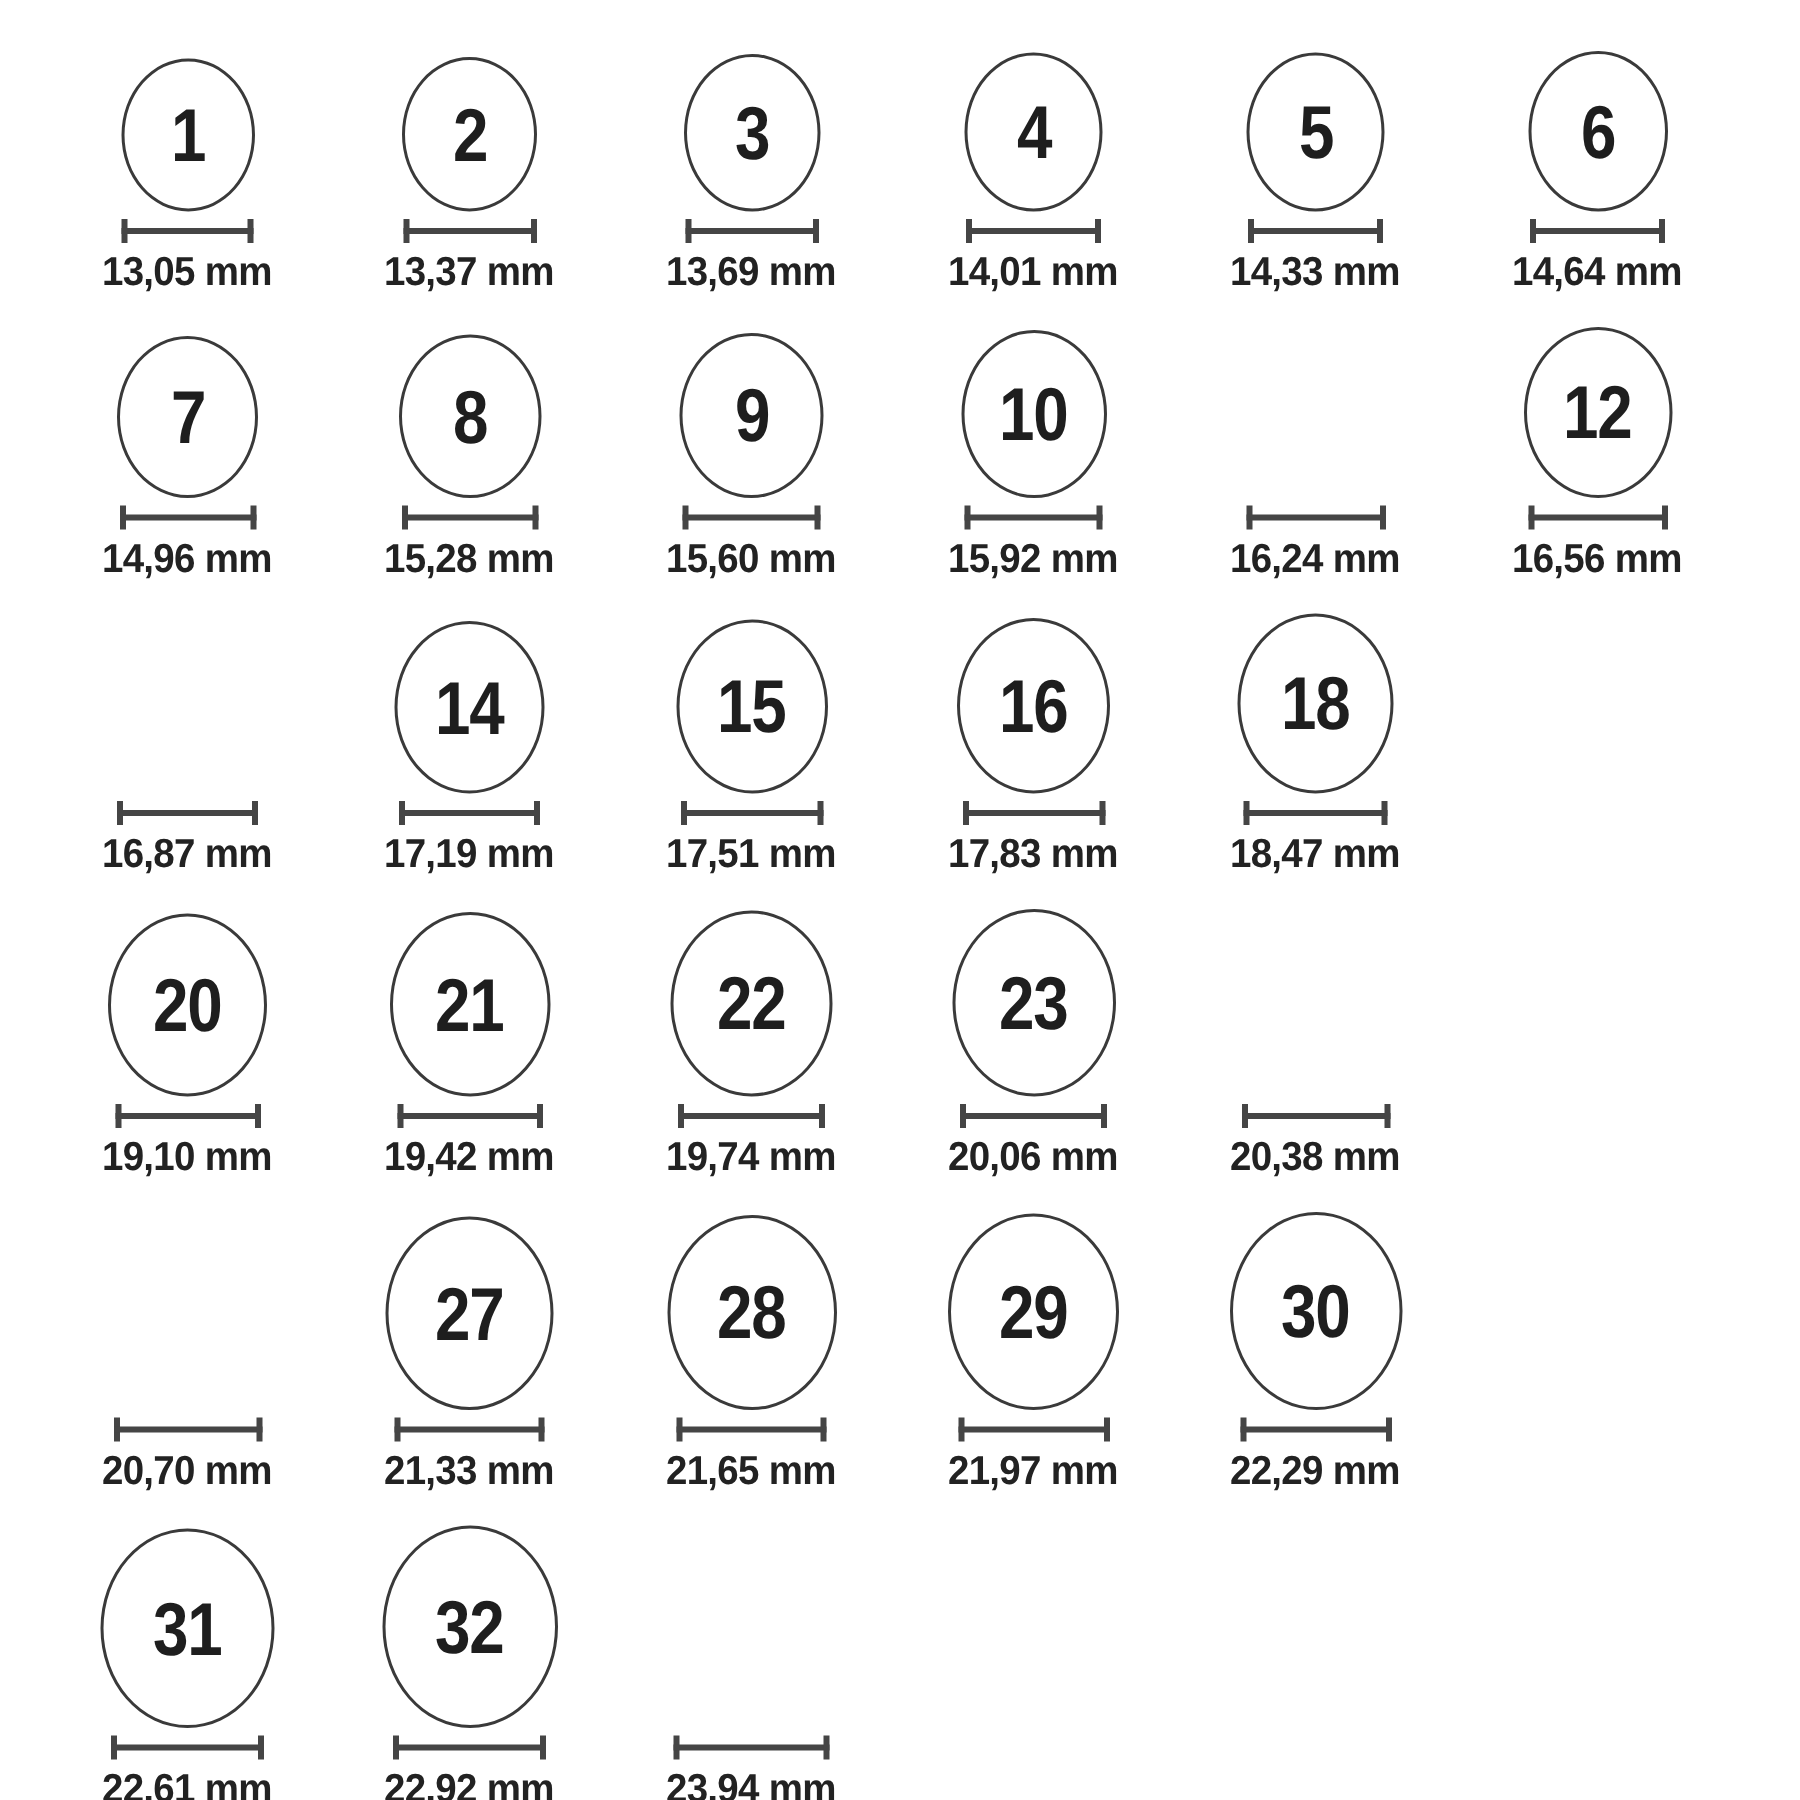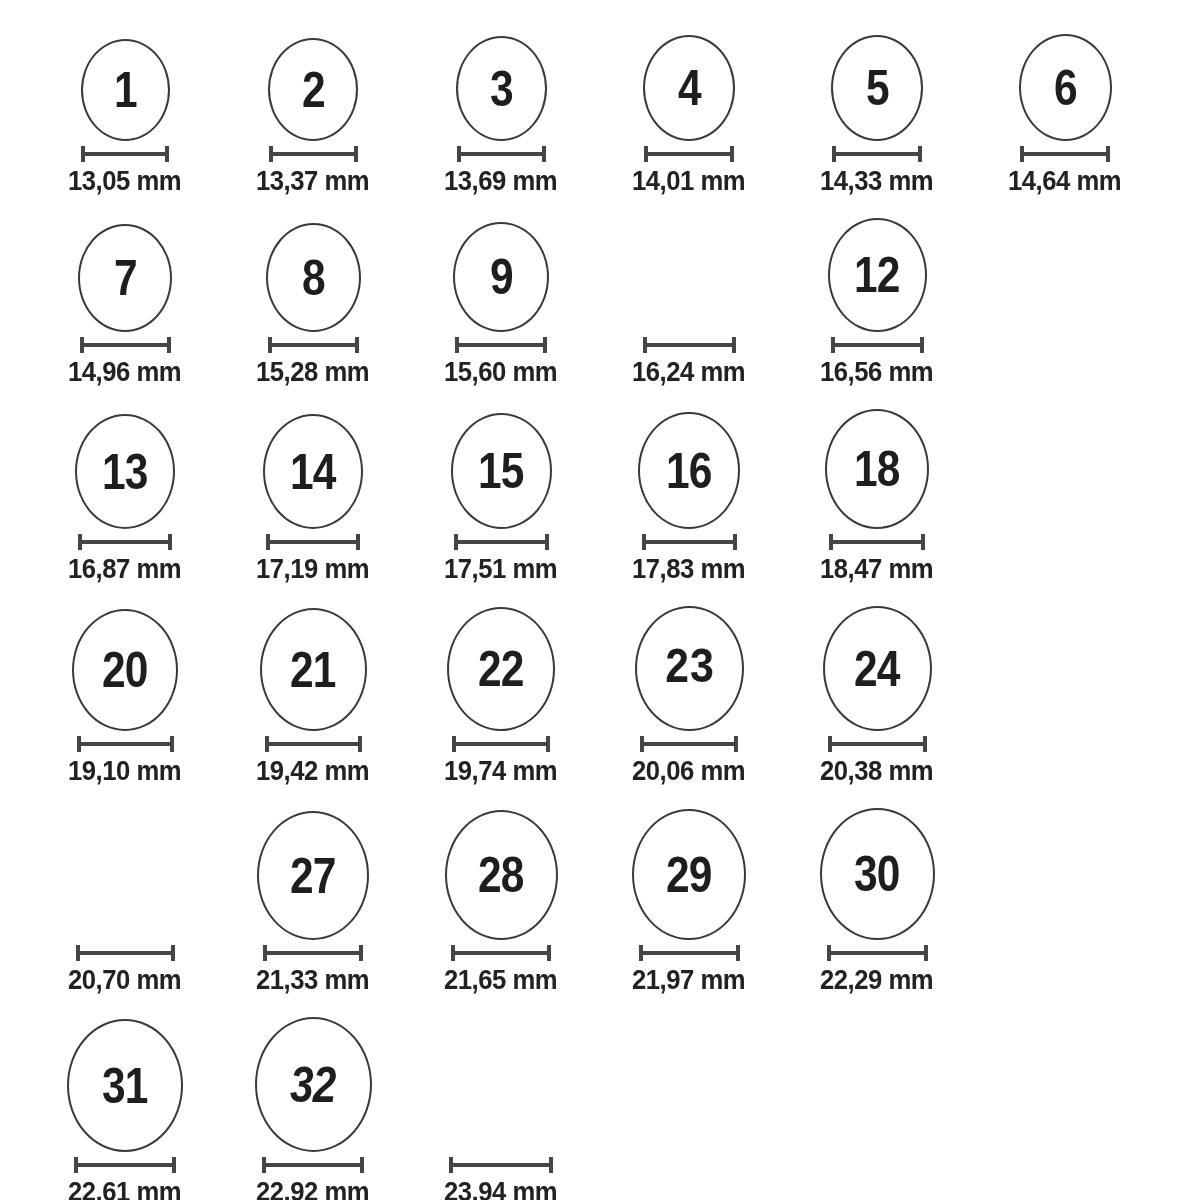--- a/index.html
+++ b/index.html
@@ -181,20 +181,31 @@
       <span class="num">9</span>
     </div>
     <div class="measure" style="width: 92px;">
       <span class="tick left"></span>
       <span class="bar"></span>
       <span class="tick right"></span>
     </div>
     <div class="label">15,60 mm</div>
   </div>
       <div class="cell">
+    <div class="circle" style="width: 97px; height: 112px;">
+      <span class="num">10</span>
+    </div>
+    <div class="measure" style="width: 92px;">
+      <span class="tick left"></span>
+      <span class="bar"></span>
+      <span class="tick right"></span>
+    </div>
+    <div class="label">15,92 mm</div>
+  </div>
+      <div class="cell">
     <div class="measure" style="width: 93px;">
       <span class="tick left"></span>
       <span class="bar"></span>
       <span class="tick right"></span>
     </div>
     <div class="label">16,24 mm</div>
   </div>
       <div class="cell">
     <div class="circle" style="width: 99px; height: 114px;">
       <span class="num">12</span>
@@ -202,23 +213,20 @@
     <div class="measure" style="width: 93px;">
       <span class="tick left"></span>
       <span class="bar"></span>
       <span class="tick right"></span>
     </div>
     <div class="label">16,56 mm</div>
   </div>
     </div>
     <div class="row">
       <div class="cell">
-    <div class="circle" style="width: 100px; height: 115px;">
-      <span class="num">13</span>
-    </div>
     <div class="measure" style="width: 94px;">
       <span class="tick left"></span>
       <span class="bar"></span>
       <span class="tick right"></span>
     </div>
     <div class="label">16,87 mm</div>
   </div>
       <div class="cell">
     <div class="circle" style="width: 100px; height: 115px;">
       <span class="num">14</span>
@@ -292,34 +300,31 @@
       <span class="num">22</span>
     </div>
     <div class="measure" style="width: 98px;">
       <span class="tick left"></span>
       <span class="bar"></span>
       <span class="tick right"></span>
     </div>
     <div class="label">19,74 mm</div>
   </div>
       <div class="cell">
-    <div class="circle" style="width: 109px; height: 125px; font-family: Liberation Mono, monospace;">
+    <div class="circle" style="width: 109px; height: 125px;">
       <span class="num">23</span>
     </div>
     <div class="measure" style="width: 98px;">
       <span class="tick left"></span>
       <span class="bar"></span>
       <span class="tick right"></span>
     </div>
     <div class="label">20,06 mm</div>
   </div>
       <div class="cell">
-    <div class="circle" style="width: 109px; height: 125px;">
-      <span class="num">24</span>
-    </div>
     <div class="measure" style="width: 99px;">
       <span class="tick left"></span>
       <span class="bar"></span>
       <span class="tick right"></span>
     </div>
     <div class="label">20,38 mm</div>
   </div>
     </div>
     <div class="row">
       <div class="cell">
@@ -381,21 +386,21 @@
       <span class="num">31</span>
     </div>
     <div class="measure" style="width: 102px;">
       <span class="tick left"></span>
       <span class="bar"></span>
       <span class="tick right"></span>
     </div>
     <div class="label">22,61 mm</div>
   </div>
       <div class="cell">
-    <div class="circle" style="width: 117px; height: 135px; font-style: italic;">
+    <div class="circle" style="width: 117px; height: 135px;">
       <span class="num">32</span>
     </div>
     <div class="measure" style="width: 102px;">
       <span class="tick left"></span>
       <span class="bar"></span>
       <span class="tick right"></span>
     </div>
     <div class="label">22,92 mm</div>
   </div>
       <div class="cell">

